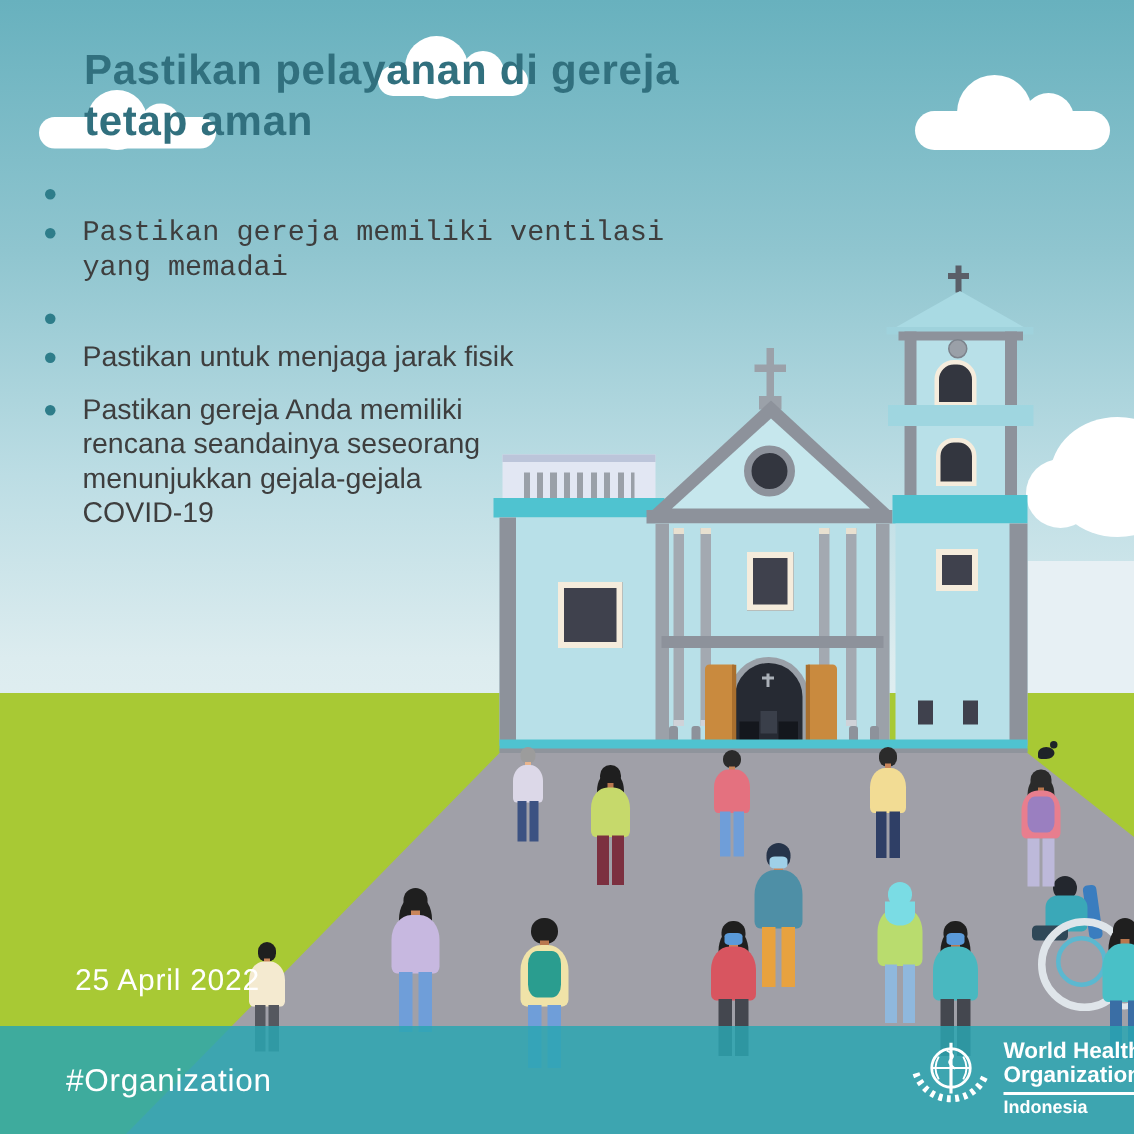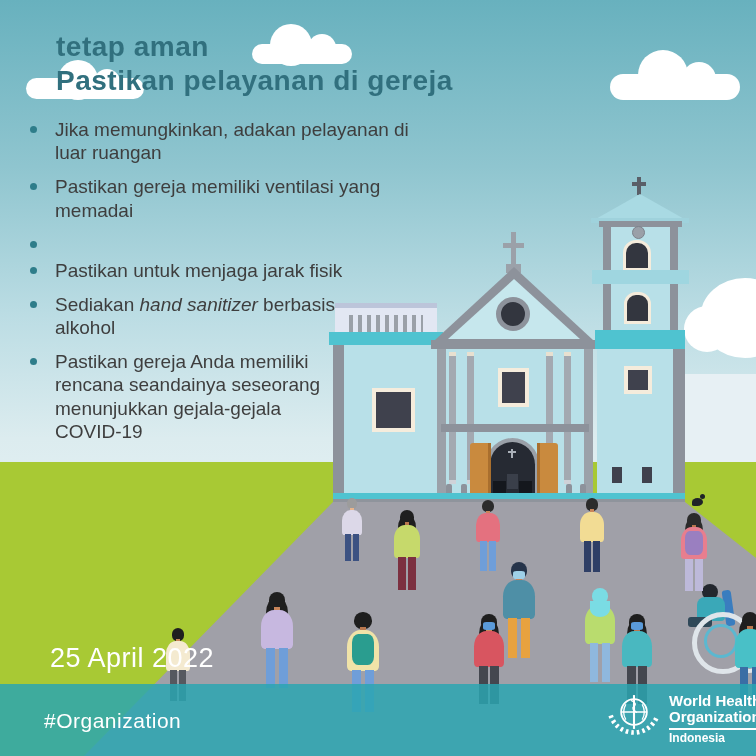--- a/index.html
+++ b/index.html
@@ -32,26 +32,26 @@
   
   .church{inset:0;}
   .church div{position:absolute;}
   .tri{width:0;height:0;background:none!important;}
   
   .title{left:56px;top:30px;width:520px;color:#31707e;font-size:28px;font-weight:bold;line-height:1.22;letter-spacing:.5px;}
   .bullets{left:30px;top:118px;width:450px;color:#3e3e3e;font-size:19px;line-height:1.22;}
   .b-item{display:flex;margin-bottom:11px;}
   .b-dot{flex:0 0 7px;width:7px;height:7px;border-radius:50%;background:#2e7d8a;margin:8px 18px 0 0;}
   .b-text{display:inline-block;}
-  .w1{max-width:372px;} .w2{max-width:392px;} .w5{max-width:322px;} .w6{max-width:282px;}
+  .w1{max-width:372px;} .w2{max-width:392px;font-family:Liberation Mono, monospace;} .w5{max-width:322px;} .w6{max-width:282px;}
   
   .person{position:absolute;}
   .p-part{position:absolute;}
   
-  .date{left:50px;top:643px;color:#ffffff;font-size:27px;letter-spacing:.5px;}
+  .date{left:50px;top:643px;color:#ffffff;font-size:20px;letter-spacing:.5px;}
   .band{left:0;top:684px;width:756px;height:72px;background:rgba(42,166,178,0.84);}
   .credit{position:absolute;left:48px;top:8px;color:#17191c;font-size:12.5px;}
   .tags{position:absolute;left:44px;top:25px;display:flex;gap:34px;color:#fff;font-size:21px;letter-spacing:.5px;}
   .who{position:absolute;left:606px;top:7px;display:flex;align-items:center;color:#fff;}
   .who-text{margin-left:7px;font-weight:bold;line-height:1.05;}
   .who-org{font-size:15px;}
   .who-rule{height:2px;background:#fff;margin:3px 0 2px 0;width:95px;}
   .who-country{font-size:12px;font-weight:bold;}
 </style>
 </head>
@@ -256,43 +256,38 @@
         <div class="p-part" style="left: 22%; top: 6%; width: 56%; height: 36%; border-radius: 42% 42% 46% 46%; background: rgb(31, 31, 31);"></div>
         <div class="p-part" style="left: 29%; top: 0px; width: 42%; height: 17%; border-radius: 50% 50% 44% 44%; background: rgb(31, 31, 31);"></div>
         <div class="p-part" style="left: 43%; top: 15%; width: 14%; height: 5%; background: rgb(185, 119, 78);"></div>
         <div class="p-part" style="left: 10%; top: 18%; width: 80%; height: 40%; border-radius: 42% 42% 12% 12%; background: rgb(73, 192, 199);"></div>
         <div class="p-part" style="left: 23%; top: 57%; width: 23%; height: 41%; background: rgb(58, 110, 165);"></div>
         <div class="p-part" style="left: 54%; top: 57%; width: 23%; height: 41%; background: rgb(58, 110, 165);"></div>
       </div>
     </div>
 
   <div class="abs title">
+    <div>Pastikan pelayanan di gereja</div>
     <div>tetap aman</div>
-    <div>Pastikan pelayanan di gereja</div>
   </div>
 
   <div class="abs bullets">
     <div class="b-item">
       <span class="b-dot"></span>
-      <span class="b-text w1">Jika memungkinkan, adakan pelayanan di luar ruangan</span>
     </div>
     <div class="b-item">
       <span class="b-dot"></span>
       <span class="b-text w2">Pastikan gereja memiliki ventilasi yang memadai</span>
     </div>
     <div class="b-item">
       <span class="b-dot"></span>
     </div>
     <div class="b-item">
       <span class="b-dot"></span>
       <span class="b-text">Pastikan untuk menjaga jarak fisik</span>
-    </div>
-    <div class="b-item">
-      <span class="b-dot"></span>
-      <span class="b-text w5"><span>Sediakan </span><em>hand sanitizer</em><span> berbasis alkohol</span></span>
     </div>
     <div class="b-item">
       <span class="b-dot"></span>
       <span class="b-text w6">Pastikan gereja Anda memiliki rencana seandainya seseorang menunjukkan gejala-gejala COVID-19</span>
     </div>
   </div>
 
   <div class="abs date">25 April 2022</div>
 
   <div class="abs band">

